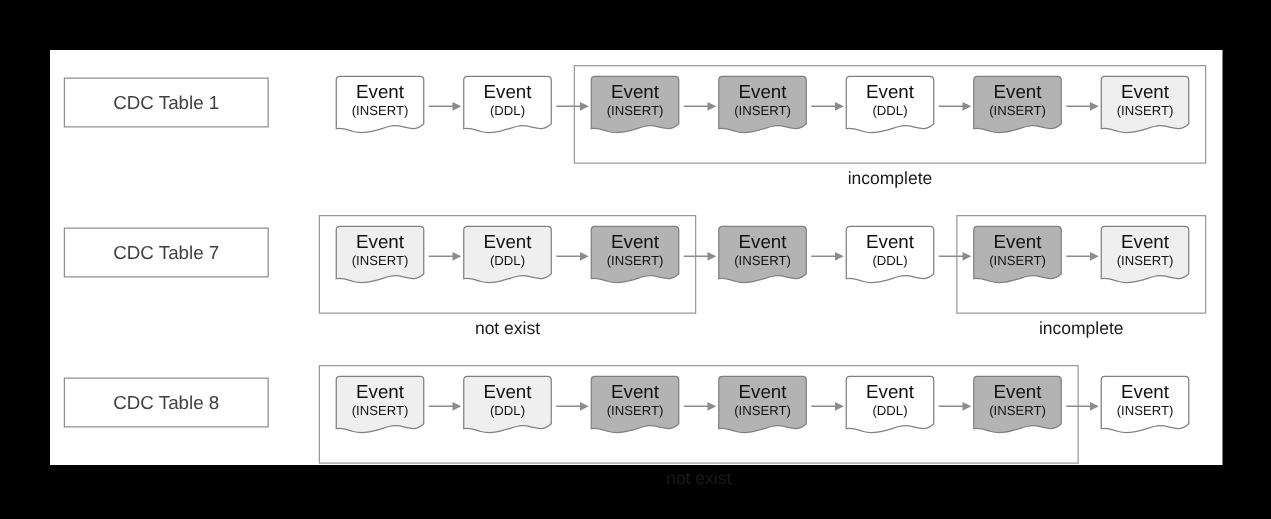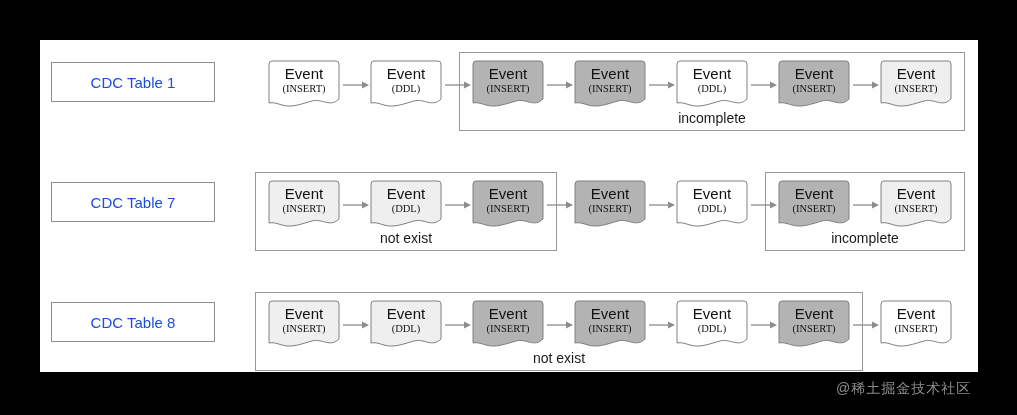--- a/index.html
+++ b/index.html
@@ -20,48 +20,47 @@
     position:absolute;left:836px;top:380px;
     color:#8d8d8d;font-size:14px;letter-spacing:1px;
     white-space:nowrap;
   }
 
   
   .cdc-box{
     position:absolute;width:164px;height:40px;
     border:1px solid #8f8f8f;background:#ffffff;
     display:flex;align-items:center;justify-content:center;
-    font-size:15px;color:#1d4ed8;box-sizing:border-box;
+    font-size:15px;color:#404040;box-sizing:border-box;
   }
 
   
   .group-box{
     position:absolute;border:1px solid #9a9a9a;background:transparent;
     box-sizing:border-box;
   }
   .group-label{
     position:absolute;font-size:14px;color:#1a1a1a;
-    white-space:nowrap;text-align:center;
+    white-space:nowrap;text-align:center;margin-top:24px;
   }
 
   
   .event{
     position:absolute;width:72px;height:48px;
   }
   .event svg{position:absolute;left:0;top:0;width:72px;height:48px;}
   .event .lbl{
     position:absolute;left:0;top:5px;width:72px;
     text-align:center;font-size:15px;color:#111;line-height:17px;
     pointer-events:none;
   }
   .event .sub{
     position:absolute;left:0;top:23px;width:72px;
     text-align:center;font-size:10.5px;color:#111;line-height:12px;
     pointer-events:none;
-    font-family:Liberation Serif, serif;
   }
 
   
   .arrow{position:absolute;height:10px;}
   .arrow svg{display:block;}
 </style>
 </head>
 <body>
 
 <div id="canvas">
@@ -330,15 +329,14 @@
       </div>
       <div class="event" style="left: 880px; top: 300px;">
         <svg viewBox="0 0 72 48">
           <path d="M4,1 L68,1 Q71,1 71,4 L71,39 C62,48 54,38 44,41 C33,44 24,48 14,45 C9,43.5 5,42 1,43 L1,4 Q1,1 4,1 Z" fill="#ffffff" stroke="#808080" stroke-width="1"></path>
         </svg>
         <div class="lbl">Event</div>
         <div class="sub">(INSERT)</div>
       </div>
     </div>
 
-  <div class="watermark">@稀土掘金技术社区</div>
 
 </div>
 
 </body></html>

